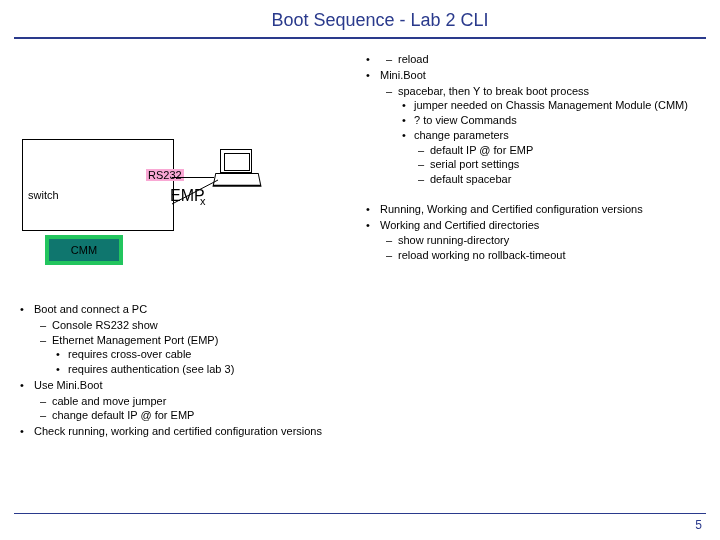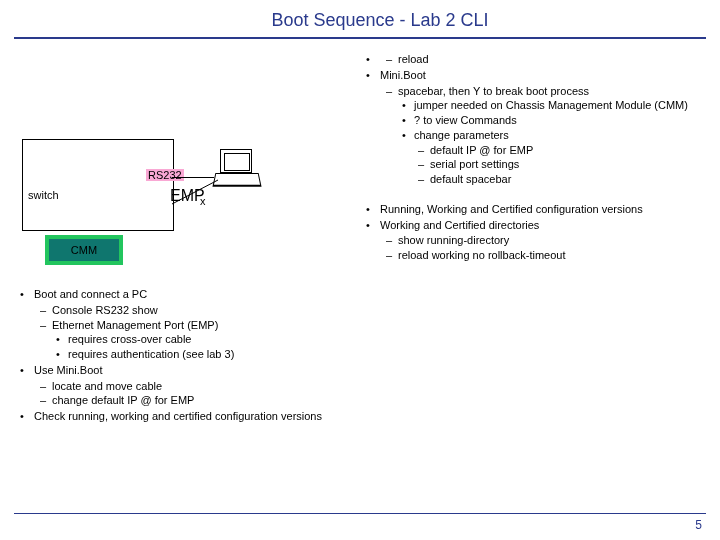--- a/index.html
+++ b/index.html
@@ -148,21 +148,21 @@
 
   ul.b3 { list-style: none; padding: 0; margin: 1px 0 1px 0; }
   ul.b3 > li { position: relative; padding-left: 16px; margin-bottom: 1px; }
   ul.b3 > li::before { content: "•"; position: absolute; left: 4px; top: 0; }
 
   ul.b4 { list-style: none; padding: 0; margin: 1px 0 16px 0; }
   ul.b4 > li { position: relative; padding-left: 16px; margin-bottom: 1px; }
   ul.b4 > li::before { content: "–"; position: absolute; left: 4px; top: 0; }
 
   .left-text {
-    margin-top: 14px;
+    margin-top: 29px;
     padding-right: 6px;
   }
 
   .pagenum {
     position: absolute;
     right: 18px;
     bottom: 8px;
     color: #2a3a8c;
     font-size: 12px;
   }
@@ -205,21 +205,21 @@
     <div class="left-text">
       <ul class="b1" id="left-list">
           <li><span>Boot and connect a PC</span><ul class="b2">
               <li><span>Console RS232 show</span></li>
               <li><span>Ethernet Management Port (EMP)</span><ul class="b3">
                   <li><span>requires cross-over cable</span></li>
                   <li><span>requires authentication (see lab 3)</span></li>
                 </ul></li>
             </ul></li>
           <li><span>Use Mini.Boot</span><ul class="b2">
-              <li><span>locate and move cable</span></li>
+              <li><span>cable and move jumper</span></li>
               <li><span>change default IP @ for EMP</span></li>
             </ul></li>
           <li><span>Check running, working and certified configuration versions</span></li>
         </ul>
     </div>
   </div>
 
   <div class="right">
     <ul class="b1" id="right-list">
         <li><ul class="b2">

